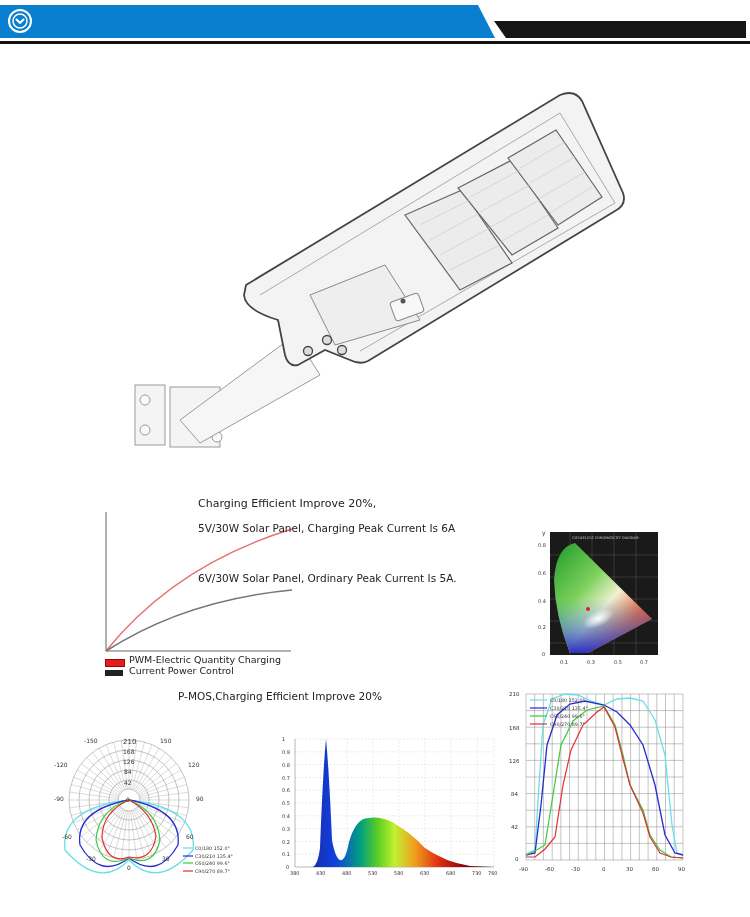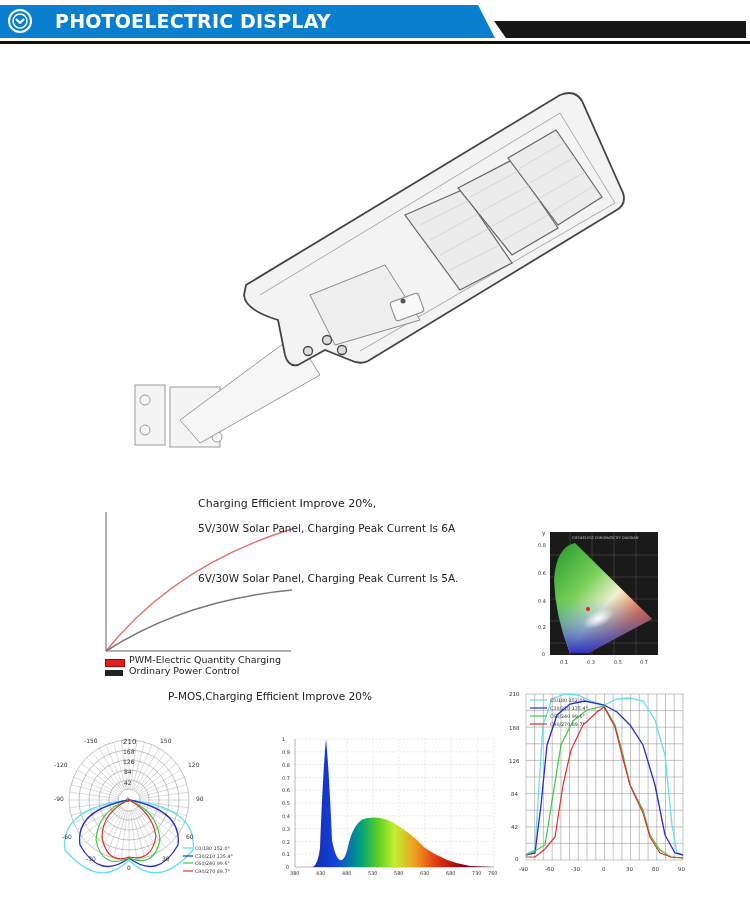--- a/index.html
+++ b/index.html
@@ -20,21 +20,20 @@
 
 <div id="banner" class="abs">
   <div id="banner-blue"></div>
   <div id="banner-black"></div>
   <div id="banner-line"></div>
   <svg id="banner-icon" viewBox="0 0 24 24">
     <circle cx="12" cy="12" r="11" fill="none" stroke="#fff" stroke-width="2"></circle>
     <circle cx="12" cy="12" r="7" fill="none" stroke="#fff" stroke-width="1.5"></circle>
     <polyline points="8.5,10.5 12,14 15.5,10.5" fill="none" stroke="#fff" stroke-width="2" stroke-linecap="round" stroke-linejoin="round"></polyline>
   </svg>
-  <div id="banner-title">PHOTOELECTRIC DISPLAY</div>
 </div>
 
 <svg class="abs" style="left:120px;top:85px;" width="520" height="370" viewBox="0 0 520 370">
   <g fill="#fafafa" stroke="#9a9a9a" stroke-width="1">
 
     <rect x="15" y="300" width="30" height="60" fill="#f4f4f4"></rect>
     <rect x="50" y="302" width="50" height="60" fill="#f4f4f4"></rect>
     <circle cx="25" cy="315" r="5"></circle>
       <circle cx="25" cy="345" r="5"></circle>
       <circle cx="97" cy="352" r="5"></circle>
@@ -83,26 +82,26 @@
 </svg>
 
 <svg class="abs" style="left:95px;top:490px;" width="370" height="220" viewBox="0 0 370 220">
   <line x1="11" y1="22" x2="11" y2="161" stroke="#999" stroke-width="1.5"></line>
   <line x1="11" y1="161" x2="196" y2="161" stroke="#999" stroke-width="1.5"></line>
   <path d="M11,161 Q80,75 197,39" fill="none" stroke="#e87070" stroke-width="1.5"></path>
   <path d="M11,161 Q90,110 197,100" fill="none" stroke="#777" stroke-width="1.5"></path>
 </svg>
 <div class="abs t-small" style="left:198px;top:497px;font-size:11px;">Charging Efficient Improve 20%,</div>
 <div class="abs t-small" style="left:198px;top:510px;font-size:10.5px;margin-top:12px;">5V/30W Solar Panel, Charging Peak Current Is 6A</div>
-<div class="abs t-small" style="left:198px;top:572px;font-size:10.5px;">6V/30W Solar Panel, Charging Peak Current Is 5A.</div>
+<div class="abs t-small" style="left:198px;top:572px;font-size:10.5px;">6V/30W Solar Panel, Ordinary Peak Current Is 5A.</div>
 <div class="legend-sw" style="left:105px;top:659px;background:#e02020;border:1px solid #a00;"></div>
 <div class="abs t-small" style="left:129px;top:654px;font-size:9.5px;">PWM-Electric Quantity Charging</div>
 <div class="legend-sw" style="left:105px;top:670px;background:#222;"></div>
-<div class="abs t-small" style="left:129px;top:665px;font-size:9.5px;">Ordinary Power Control</div>
-<div class="abs t-small" style="left:168px;top:690px;font-size:10.5px;">P-MOS,Charging Efficient Improve 20%</div>
+<div class="abs t-small" style="left:129px;top:665px;font-size:9.5px;">Current Power Control</div>
+<div class="abs t-small" style="left:178px;top:690px;font-size:10.5px;">P-MOS,Charging Efficient Improve 20%</div>
 
 <svg class="abs" style="left:530px;top:525px;" width="140" height="145" viewBox="0 0 140 145">
   <defs>
     <linearGradient id="cieG" x1="0" y1="0" x2="1" y2="1">
       <stop offset="0" stop-color="#1f9a2a"></stop>
       <stop offset="0.35" stop-color="#7ad05a"></stop>
       <stop offset="0.55" stop-color="#f0f0d0"></stop>
       <stop offset="0.75" stop-color="#f06040"></stop>
       <stop offset="1" stop-color="#d01020"></stop>
     </linearGradient>

